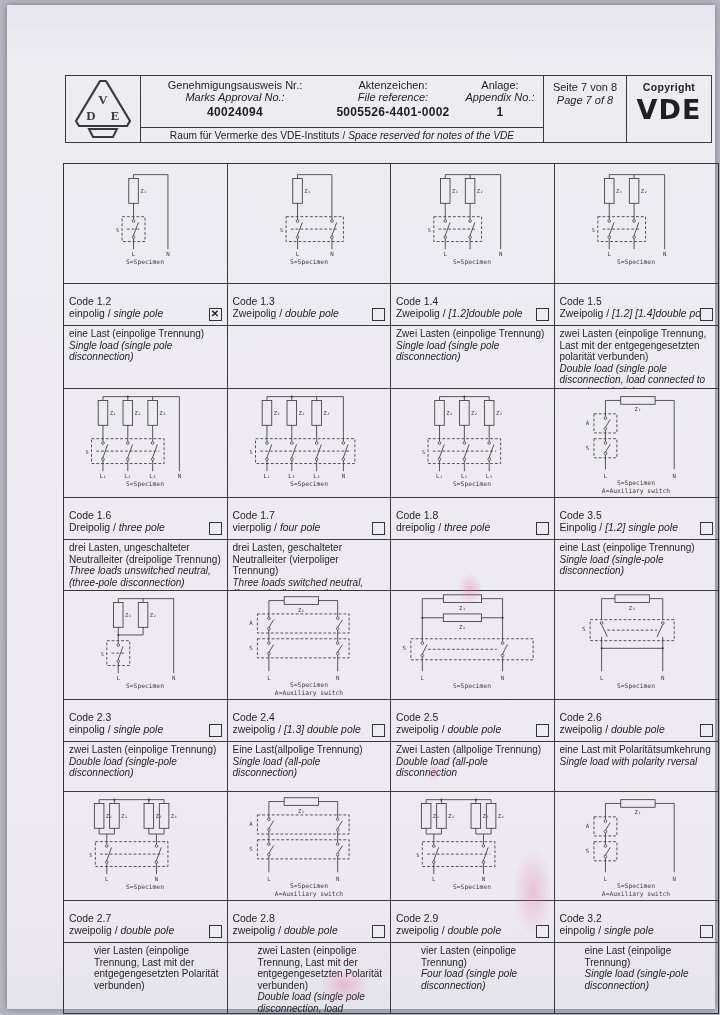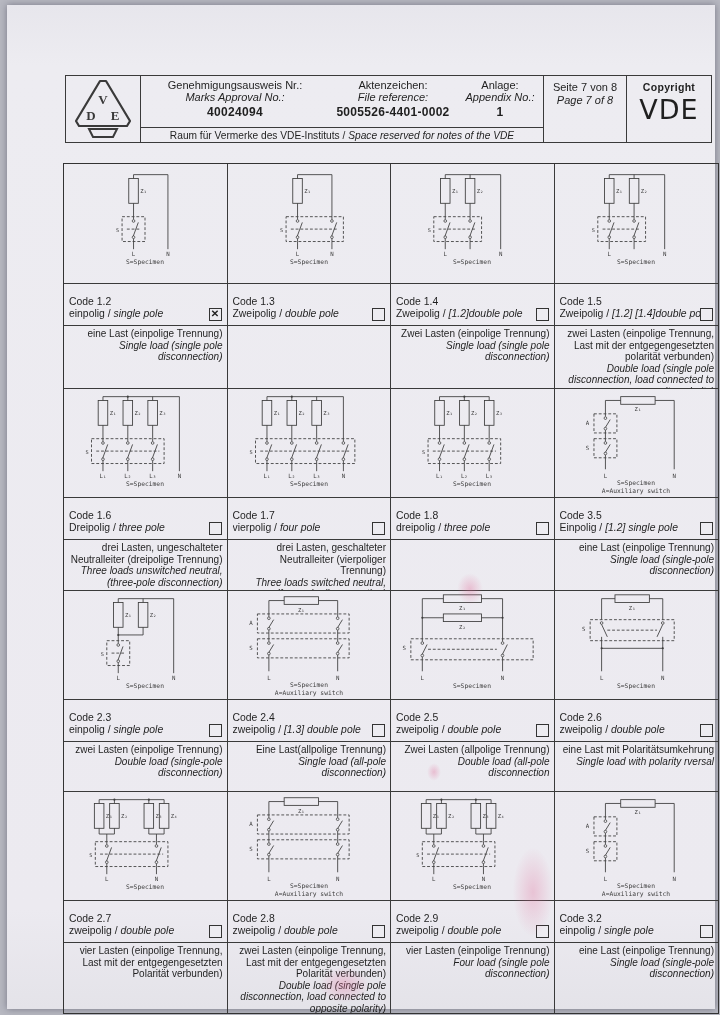--- a/index.html
+++ b/index.html
@@ -17,39 +17,39 @@
   .hcol{text-align:center;padding-top:3px;}
   .hcol.c1{width:188px;} .hcol.c2{width:128px;} .hcol.c3{width:86px;}
   .hline-de{font-size:11px;} .hline-en{font-size:11px;font-style:italic;}
   .hval{font-size:12px;font-weight:bold;margin-top:2px;letter-spacing:.3px;}
   .note-row{border-top:1.2px solid #3a3a3a;font-size:10.2px;text-align:center;padding:2px 0 1px 0;white-space:nowrap;}
   .note-row .it{font-style:italic;}
   .page-cell{width:82px;border-right:1.2px solid #3a3a3a;text-align:center;padding-top:5px;font-size:11px;}
   .page-cell .it{font-style:italic;display:block;margin-top:1px;}
   .copy-cell{flex:1;text-align:center;}
   .copy-label{font-size:10.5px;font-weight:bold;margin-top:5px;letter-spacing:.3px;}
-  .vde-mark{font-size:27px;font-weight:400;letter-spacing:1px;margin-top:1px;font-family:"DejaVu Sans",sans-serif;}
+  .vde-mark{font-size:27px;font-weight:700;letter-spacing:1px;margin-top:1px;font-family:"DejaVu Sans",sans-serif;}
   
   .grid{position:absolute;left:56px;top:158px;width:654px;border:1.6px solid #333;
         display:grid;grid-template-columns:repeat(4,1fr);background:transparent;}
   .cell{border-right:1px solid #3a3a3a;border-bottom:1.2px solid #3a3a3a;display:flex;flex-direction:column;overflow:hidden;}
   .cell:nth-child(4n){border-right:none;}
   .cell.r4{border-bottom:none;}
   .diagram{display:flex;align-items:flex-start;justify-content:center;overflow:hidden;}
   .r1 .diagram{height:116px;padding-top:3px;}
   .r2 .diagram,.r3 .diagram,.r4 .diagram{height:108px;}
   svg.diag{width:158px;height:107px;}
   .codehead{border-top:1px solid #3a3a3a;border-bottom:1px solid #3a3a3a;height:29px;
             padding:12px 4px 0 5px;font-size:10.4px;line-height:1.2;position:relative;}
   .poleline{padding-right:18px;white-space:nowrap;overflow:hidden;}
   .it{font-style:italic;}
   .cb{position:absolute;right:5px;bottom:4px;width:11px;height:11px;border:1.2px solid #333;
       font-size:10px;line-height:10.5px;text-align:center;background:#edecf1;font-weight:bold;color:#222;}
-  .desc{padding:2px 4px 0 5px;font-size:10px;line-height:1.15;text-align:right;}
-  .r1 .desc{height:60px;} .r2 .desc{height:48px;} .r3 .desc{height:47px;} .r4 .desc{height:68px;}
+  .desc{padding:2px 4px 0 5px;font-size:10px;line-height:1.15;}
+  .r1 .desc{height:60px;} .r2 .desc{height:48px;} .r3 .desc{height:47px;} .r4 .desc{height:68px;margin-left:25px;}
   
   .smudge{position:absolute;border-radius:50%;pointer-events:none;
           background:radial-gradient(ellipse at center, rgba(224,104,150,.34), rgba(224,104,150,0) 70%);}
   #sm1{left:450px;top:568px;width:26px;height:32px;}
   #sm2{left:506px;top:843px;width:40px;height:88px;background:radial-gradient(ellipse at center, rgba(224,104,150,.30), rgba(224,104,150,0) 72%);}
   #sm3{left:312px;top:962px;width:50px;height:36px;}
   #sm4{left:420px;top:758px;width:14px;height:18px;}
 </style>
 </head>
 <body>

